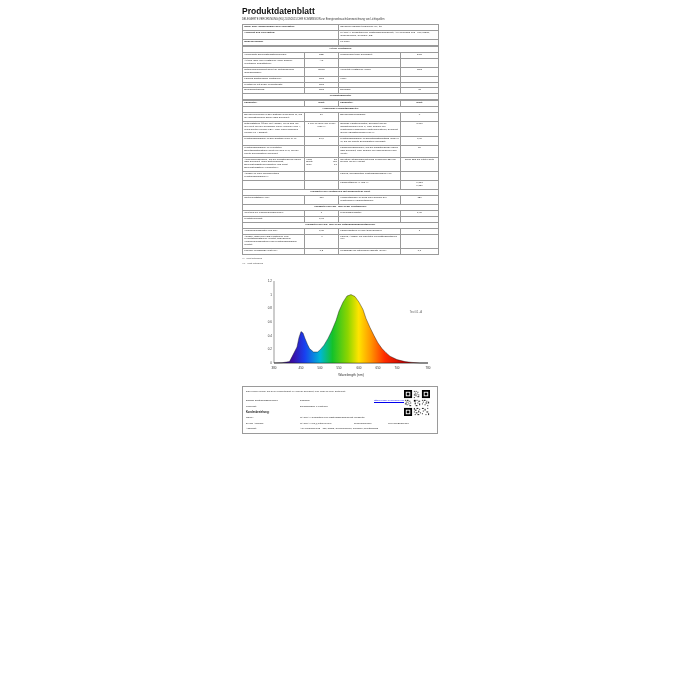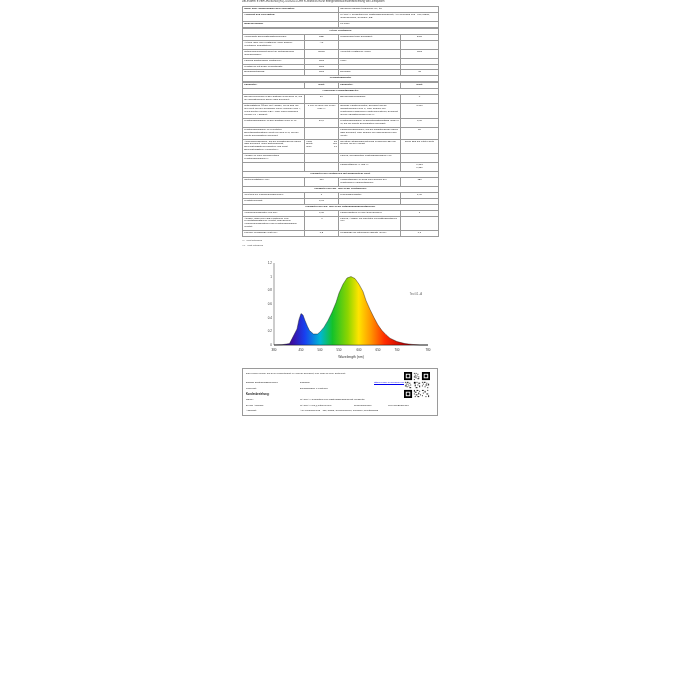--- a/index.html
+++ b/index.html
@@ -24,20 +24,21 @@
   .qr{position:absolute;right:4px;width:26px;height:26px;}
   .qrwrap{position:relative;}
   .fhead{font-size:2.6px;font-weight:bold;margin-top:3px;}
 </style>
 </head>
 <body>
 
 <div class="page">
   <div class="sheet">
 
+    <div class="title">Produktdatenblatt</div>
     <div class="subtitle">DELEGIERTE VERORDNUNG (EU) 2019/2015 DER KOMMISSION zur Energieverbrauchskennzeichnung von Lichtquellen</div>
 
     <table>
       <colgroup>
           <col style="width:96px">
           <col style="width:100px">
         </colgroup>
       <tbody>
         <tr>
           <td class="hdr">Name oder Handelsmarke des Lieferanten:</td>

